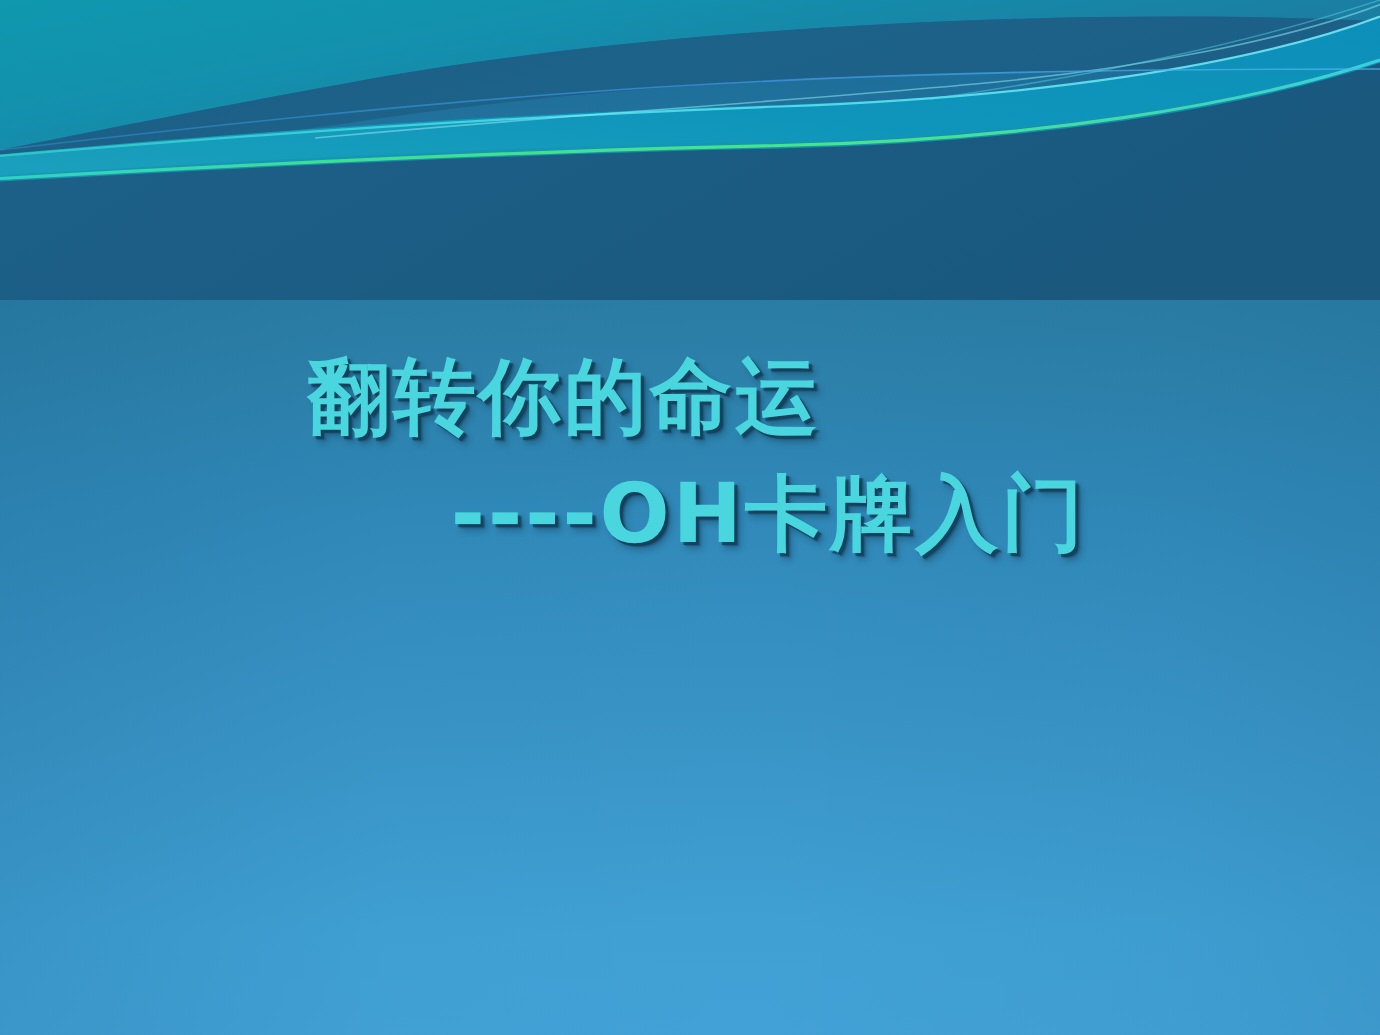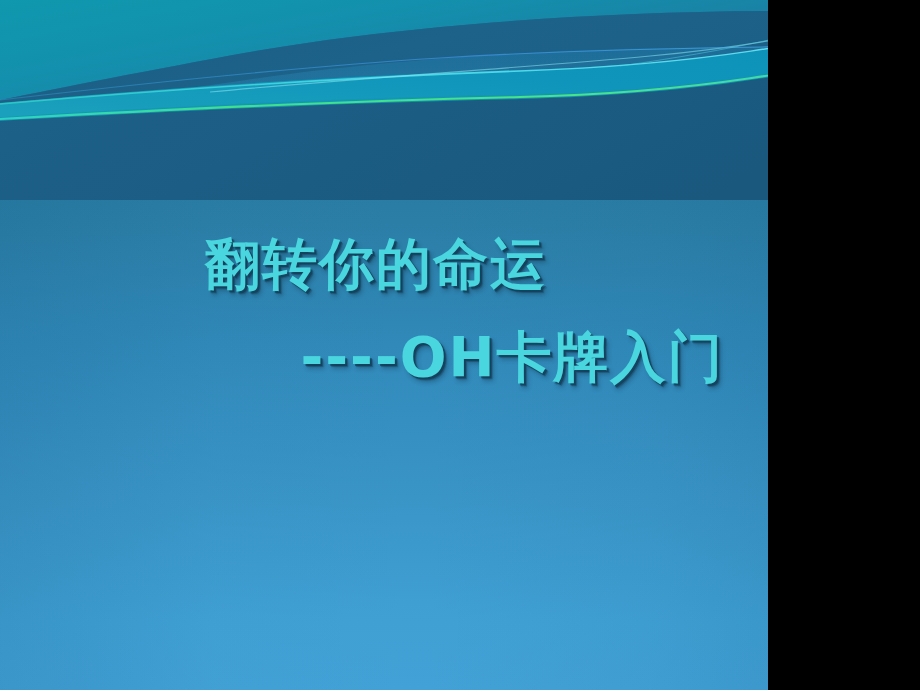--- a/index.html
+++ b/index.html
@@ -2,21 +2,21 @@
 <html><head>
 <meta charset="utf-8">
 <style>
   html, body {
     margin: 0;
     padding: 0;
     background: #000;
   }
   #slide {
     position: relative;
-    width: 768px;
+    width: 920px;
     height: 690px;
     overflow: hidden;
     font-family: "DejaVu Sans", "Liberation Sans", sans-serif;
   }
 
   
   .bg-base {
     position: absolute;
     inset: 0;
     background: linear-gradient(to bottom,
@@ -71,21 +71,21 @@
        2px 2px 0   rgba(16,52,76,0.58),
        3px 3px 1px rgba(16,52,76,0.40),
        4px 5px 4px rgba(12,40,60,0.30);
     white-space: nowrap;
   }
   .title-line--1 {
     padding-right: 168px;
   }
   .title-line--2 {
     padding-left: 105px;
-    margin-top: 35px;
+    margin-top: 20px;
   }
 </style>
 </head>
 <body>
 
 <div id="slide">
 
   <div class="bg-base"></div>
   <div class="bg-sheen"></div>
 

